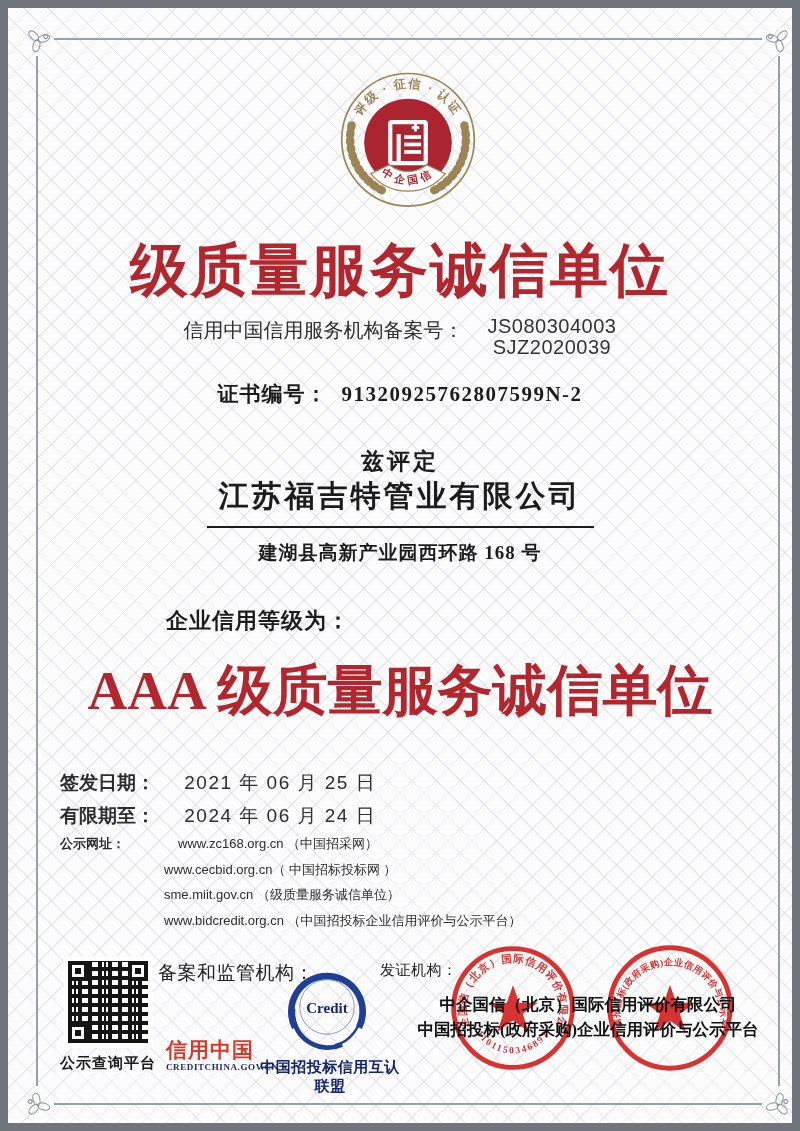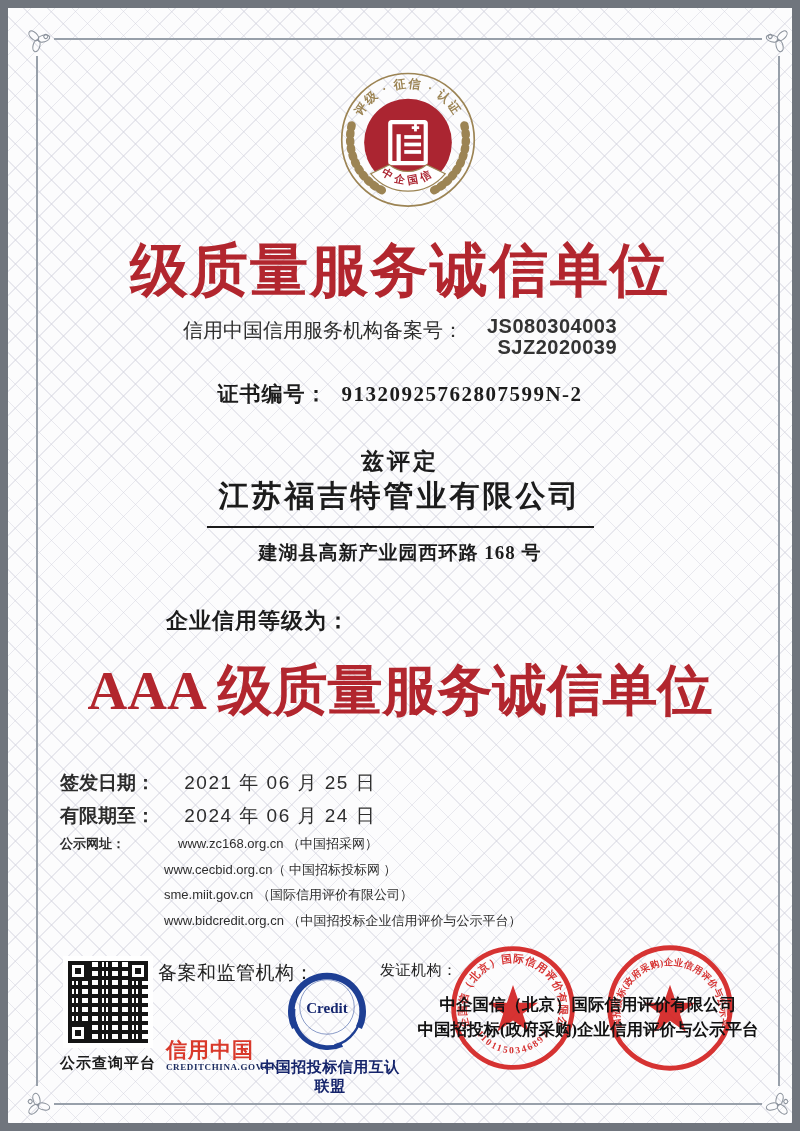--- a/index.html
+++ b/index.html
@@ -22,21 +22,21 @@
   .corner-orn{position:absolute;width:26px;height:26px;}
   
   .cert-title{
     top:224px;font-family:"Liberation Sans",sans-serif;font-weight:900;
     font-size:58px;letter-spacing:2px;color:#b2262e;white-space:nowrap;
   }
   
   .filing{top:308px;left:0;right:0;display:flex;justify-content:center;align-items:flex-start;
     font-family:"Liberation Sans",sans-serif;color:#2e2e2e;}
   .filing-label{font-size:20px;line-height:24px;padding-top:2px;}
-  .filing-nums{font-size:20px;line-height:21px;text-align:right;margin-left:24px;letter-spacing:.5px;color:#333;font-weight:bold;}
+  .filing-nums{font-size:20px;line-height:21px;text-align:center;margin-left:24px;letter-spacing:.5px;color:#333;}
   .certno{top:372px;font-size:21px;font-weight:700;letter-spacing:1px;white-space:nowrap;}
   .certno .num{letter-spacing:1.5px;margin-left:14px;}
   .hereby{top:438px;font-size:23px;font-weight:700;letter-spacing:3px;}
   .company{top:468px;}
   .company span{
     display:inline-block;font-size:30px;font-weight:900;letter-spacing:3px;
     border-bottom:2.5px solid #1b1b1b;padding:0 12px 9px;white-space:nowrap;text-align:right;}
   .address{top:532px;font-size:19px;font-weight:700;letter-spacing:1px;}
   .rating-label{top:598px;left:158px;font-family:"Liberation Sans",sans-serif;
     font-size:22px;font-weight:700;letter-spacing:1px;}
@@ -199,21 +199,21 @@
       <div class="site-line">
         <span class="d-label">公示网址：</span>
         <span>www.zc168.org.cn （中国招采网）</span>
       </div>
       <div class="site-line">
         <span class="spacer"></span>
           <span>www.cecbid.org.cn（ 中国招标投标网 ）</span>
       </div>
       <div class="site-line">
         <span class="spacer"></span>
-          <span>sme.miit.gov.cn （国际信用评价有限公司）</span>
+          <span>sme.miit.gov.cn （级质量服务诚信单位）</span>
       </div>
       <div class="site-line">
         <span class="spacer"></span>
           <span>www.bidcredit.org.cn （中国招投标企业信用评价与公示平台）</span>
       </div>
     </div>
   </div>
 
   <div class="abs qr">
     <div class="qr-noise">

